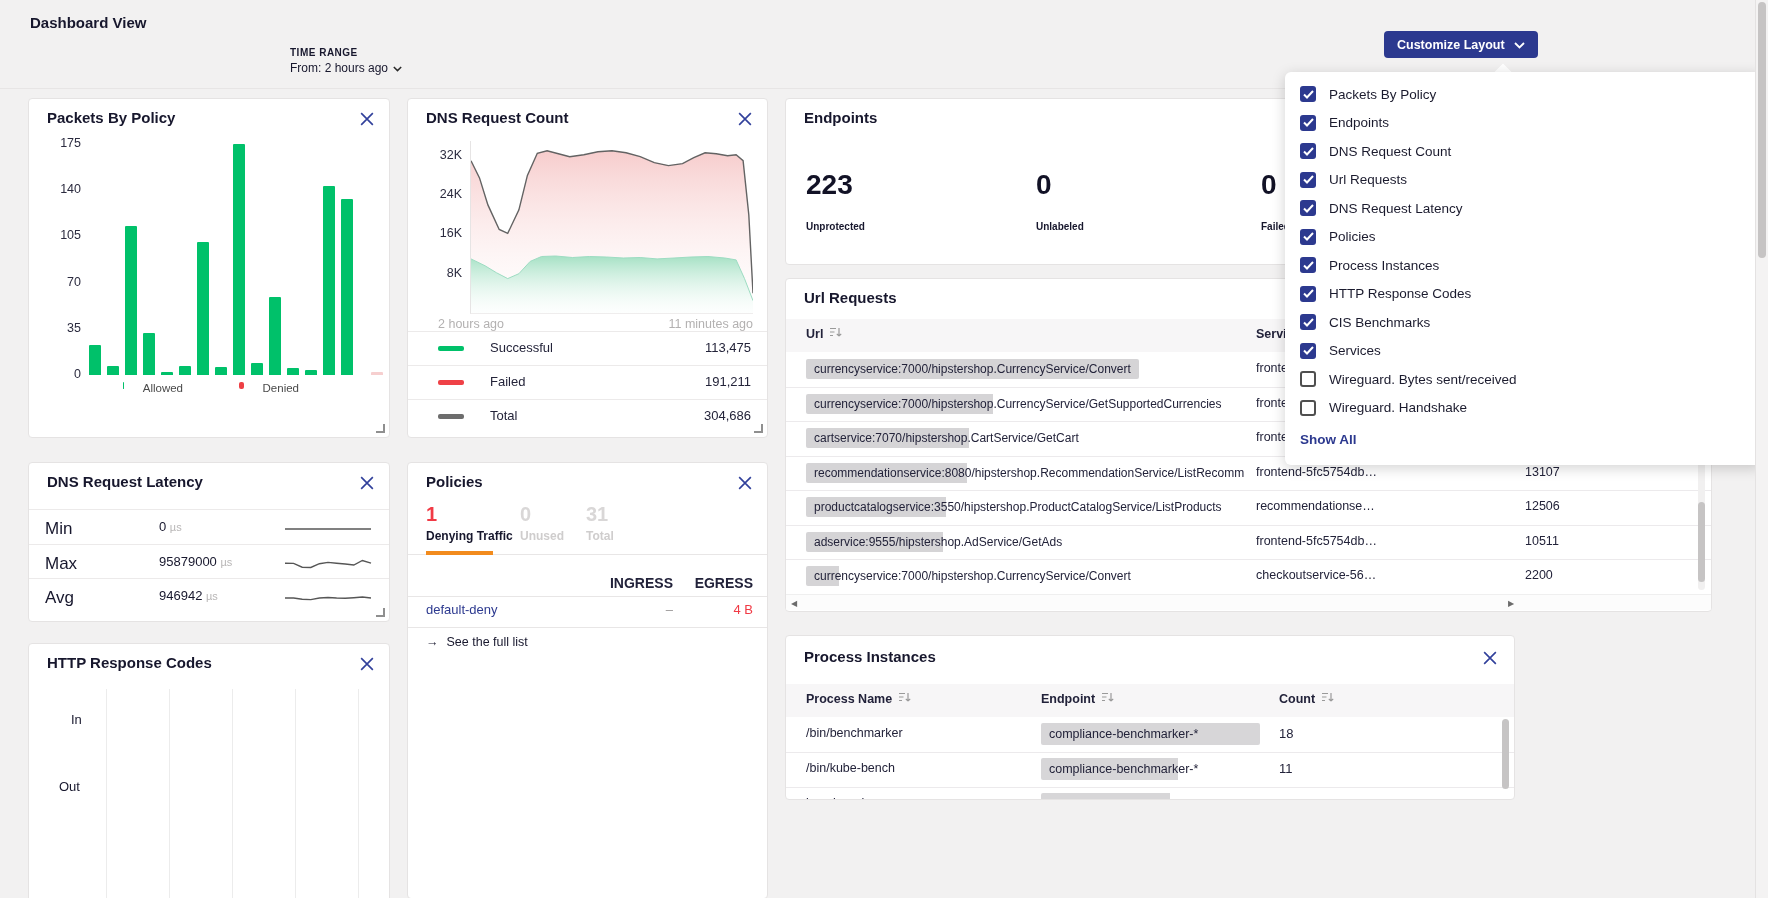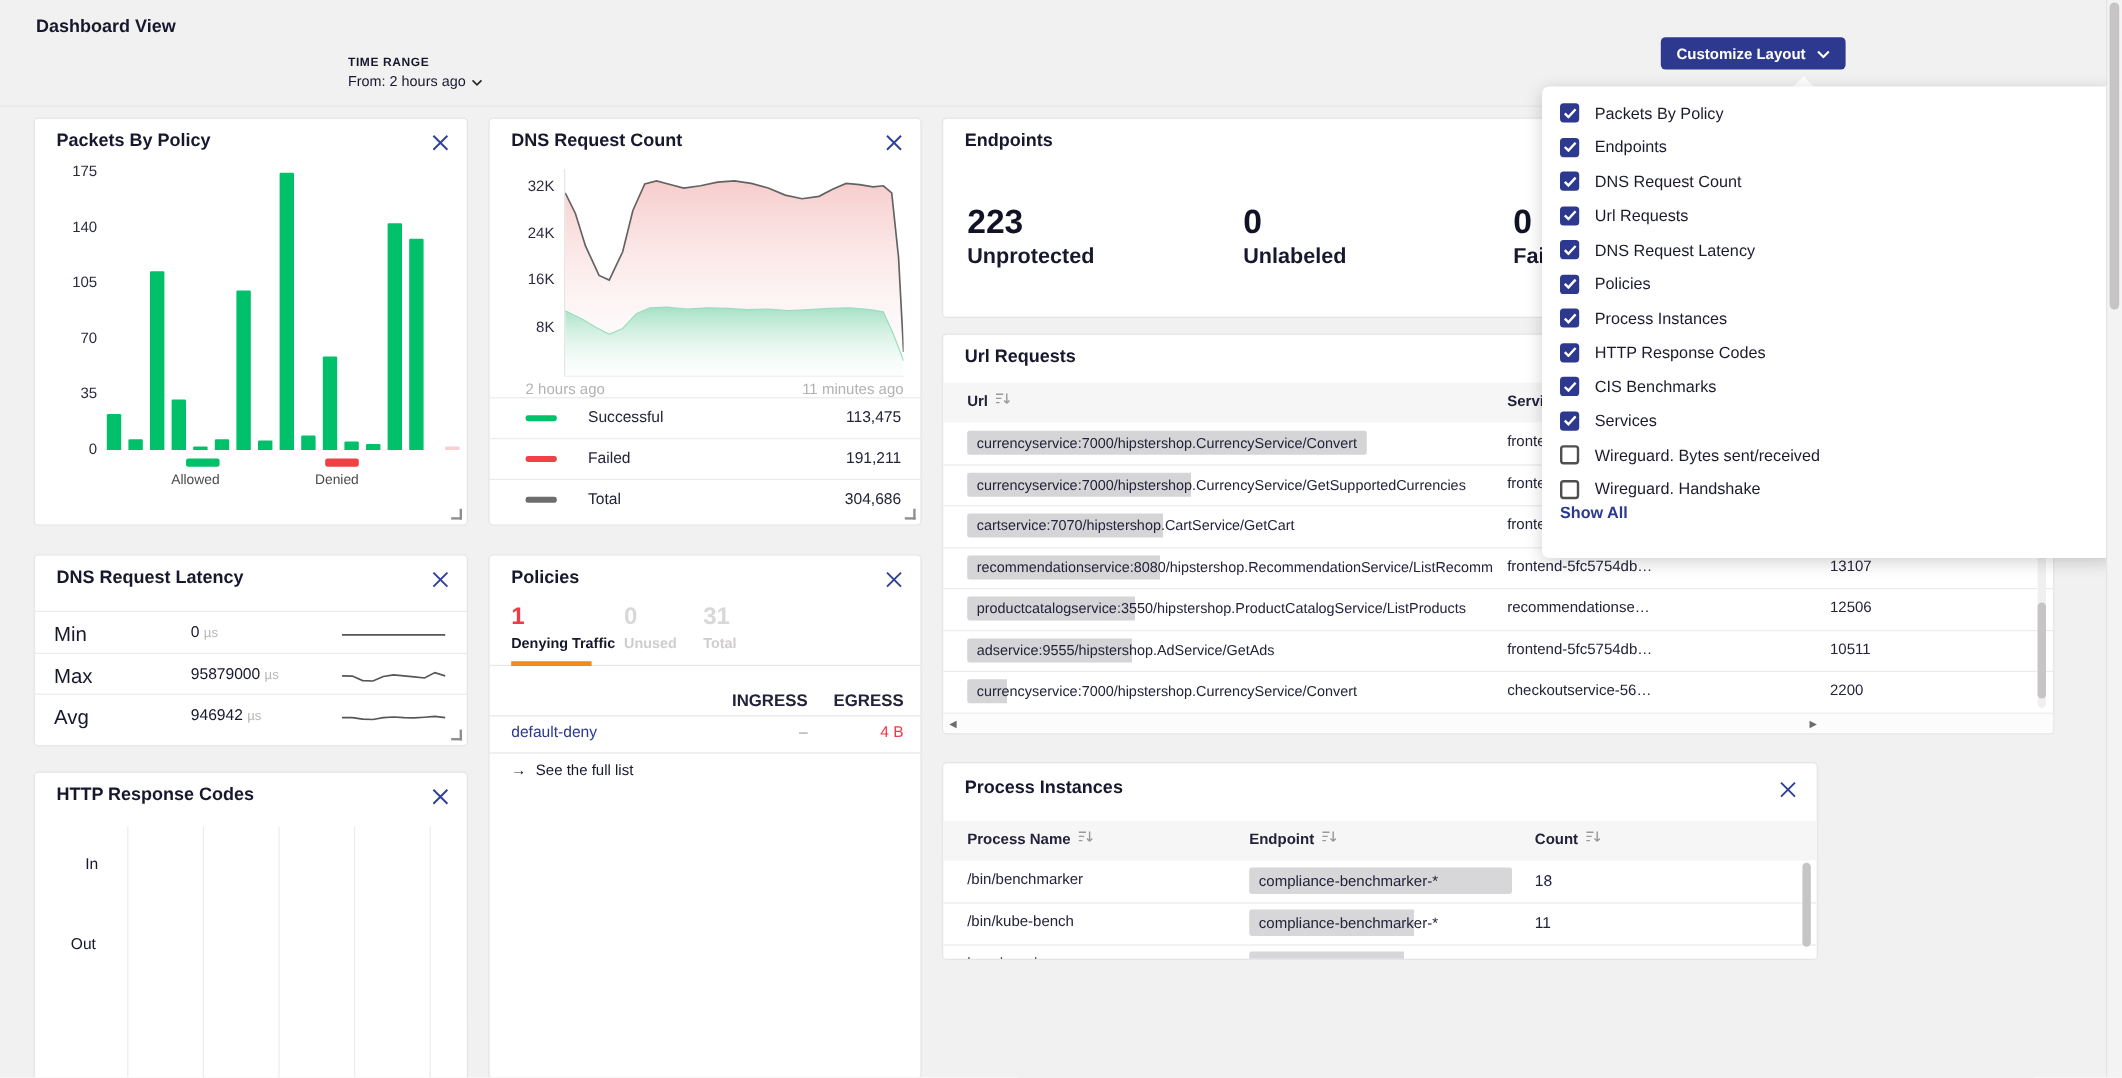--- a/index.html
+++ b/index.html
@@ -21,37 +21,37 @@
   .card-close{position:absolute;top:12px;right:14px;width:16px;height:16px;cursor:pointer;display:flex;
     align-items:center;justify-content:center;background:none;border:none;padding:0;}
   .resize-handle{position:absolute;right:4px;bottom:4px;width:7px;height:7px;
     border-right:2px solid #8f8f8f;border-bottom:2px solid #8f8f8f;cursor:nwse-resize;}
   
   #card-pbp{left:28px;top:98px;width:362px;height:340px;}
   .tick-label{position:absolute;left:8px;width:44px;text-align:right;font-size:12.5px;color:#2b2b3f;}
   #pbp-bars{position:absolute;left:60px;top:45px;width:300px;height:231px;display:flex;align-items:flex-end;gap:6px;}
   .bar{width:12px;border-radius:1px 1px 0 0;}
   #pbp-legend{position:absolute;left:60px;top:283px;width:300px;height:40px;}
-  .pbp-leg-item{position:absolute;width:60px;display:flex;flex-direction:column;align-items:flex-end;gap:5px;}
+  .pbp-leg-item{position:absolute;width:60px;display:flex;flex-direction:row;align-items:flex-start;gap:19px;}
   .leg-swatch{width:28px;height:7px;border-radius:2px;}
   .pbp-leg-label{font-size:11.5px;color:#4a4a4a;}
   
   #card-dnscount{left:407px;top:98px;width:361px;height:340px;}
   #dns-plot{position:absolute;left:62px;top:42px;width:282px;height:172px;border-left:1px solid #e6e4e4;border-bottom:1px solid #efeded;}
   .dns-xlabel{position:absolute;top:218px;font-size:12.5px;color:#b3b1b1;}
   #dns-legend{position:absolute;left:0;top:232px;width:100%;}
   .dns-leg-row{position:relative;height:33px;border-top:1px solid #eceaea;}
   .dns-leg-swatch{position:absolute;left:30px;top:14px;width:26px;height:5px;border-radius:2px;}
   .dns-leg-label{position:absolute;left:82px;top:8px;font-size:13px;color:#24243a;}
   .dns-leg-value{position:absolute;right:16px;top:8px;font-size:13px;color:#24243a;}
   
   #card-endpoints{left:785px;top:98px;width:927px;height:167px;}
   .ep-stat{position:absolute;top:70px;}
   .ep-value{font-size:28px;font-weight:bold;color:#121226;}
-  .ep-label{font-size:18px;font-weight:bold;margin-top:2px;}
+  .ep-label{font-size:10px;font-weight:bold;margin-top:20px;}
   
   #card-url{left:785px;top:278px;width:927px;height:334px;overflow:hidden;}
   .thead{position:absolute;left:0;top:40px;width:100%;height:33px;background:#f7f6f7;}
   .th{position:absolute;top:8px;font-size:12.5px;font-weight:bold;color:#22223a;display:flex;align-items:center;gap:6px;}
   .trow{position:absolute;left:0;width:100%;height:34.5px;border-bottom:1px solid #eceaec;}
   .urlchip{position:absolute;left:20px;top:7px;max-width:450px;overflow:hidden;white-space:nowrap;
     font-size:12px;color:#23233a;padding:3px 8px;border-radius:2px;}
   .svc{position:absolute;left:470px;top:9px;font-size:12.5px;color:#23233a;white-space:nowrap;}
   .cnt{position:absolute;left:739px;top:9px;font-size:12.5px;color:#23233a;}
   .vscroll-track{position:absolute;width:7px;background:#f1f0f0;border-radius:4px;}
@@ -95,21 +95,21 @@
   .pcount{position:absolute;left:493px;top:9px;font-size:13px;color:#23233a;}
   
   .menu-panel{position:absolute;left:1285px;top:72px;width:477px;height:393px;background:#fff;border-radius:6px;
     box-shadow:0 3px 14px rgba(0,0,0,0.18);z-index:10;padding-top:8px;box-sizing:border-box;}
   .menu-caret{position:absolute;left:1497px;top:66px;width:12px;height:12px;background:#fff;transform:rotate(45deg);z-index:9;}
   .menu-item{display:flex;align-items:center;gap:13px;height:28.5px;padding-left:15px;cursor:pointer;}
   .mcheck{width:16px;height:16px;border-radius:3px;box-sizing:border-box;display:flex;align-items:center;justify-content:center;flex:0 0 auto;}
   .mcheck.on{background:#2c398f;}
   .mcheck.off{background:#fff;border:2px solid #4f4f4f;}
   .mlabel{font-size:13.5px;color:#1b1b2e;}
-  .show-all{position:absolute;left:15px;top:344px;font-size:13.5px;font-weight:bold;color:#2c398f;cursor:pointer;background:none;border:none;padding:4px 0;font-family:inherit;}
+  .show-all{position:absolute;left:15px;top:356px;font-size:13.5px;font-weight:bold;color:#2c398f;cursor:pointer;background:none;border:none;padding:4px 0;font-family:inherit;}
   
   .page-scrollbar{position:absolute;right:0;top:0;width:12px;height:898px;background:#f4f3f3;border-left:1px solid #e4e2e2;z-index:12;}
   .page-scroll-thumb{position:absolute;right:2px;top:2px;width:8px;height:256px;background:#c6c4c4;border-radius:4px;cursor:grab;}
 </style>
 </head>
 <body>
 
 <div class="screen">
   <div class="hdr-divider"></div>
   <div class="page-title">Dashboard View</div>

